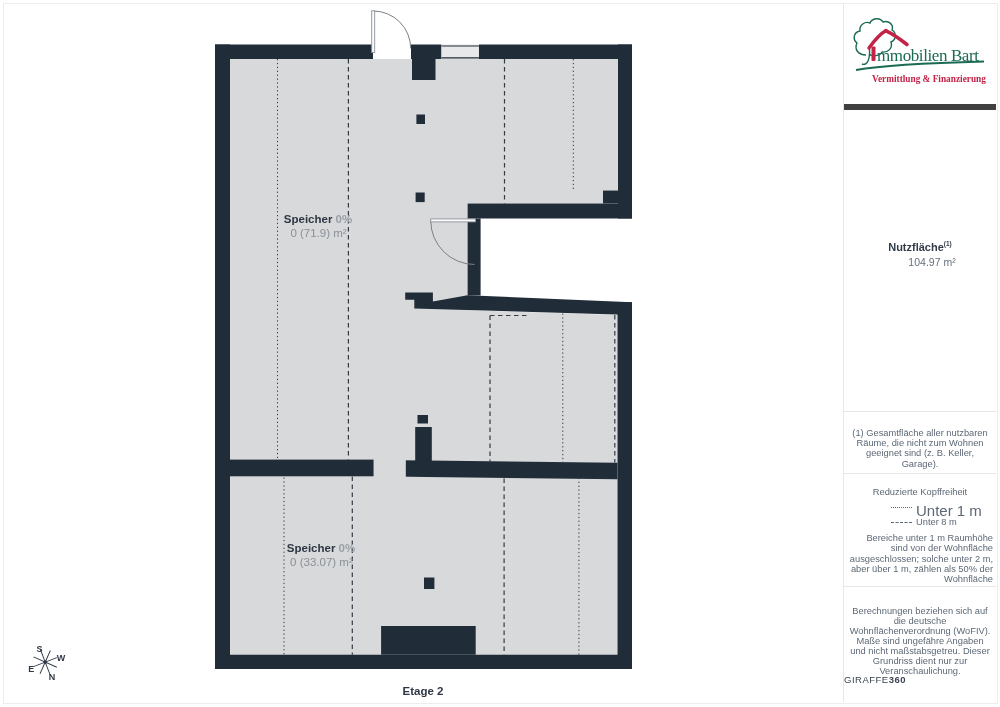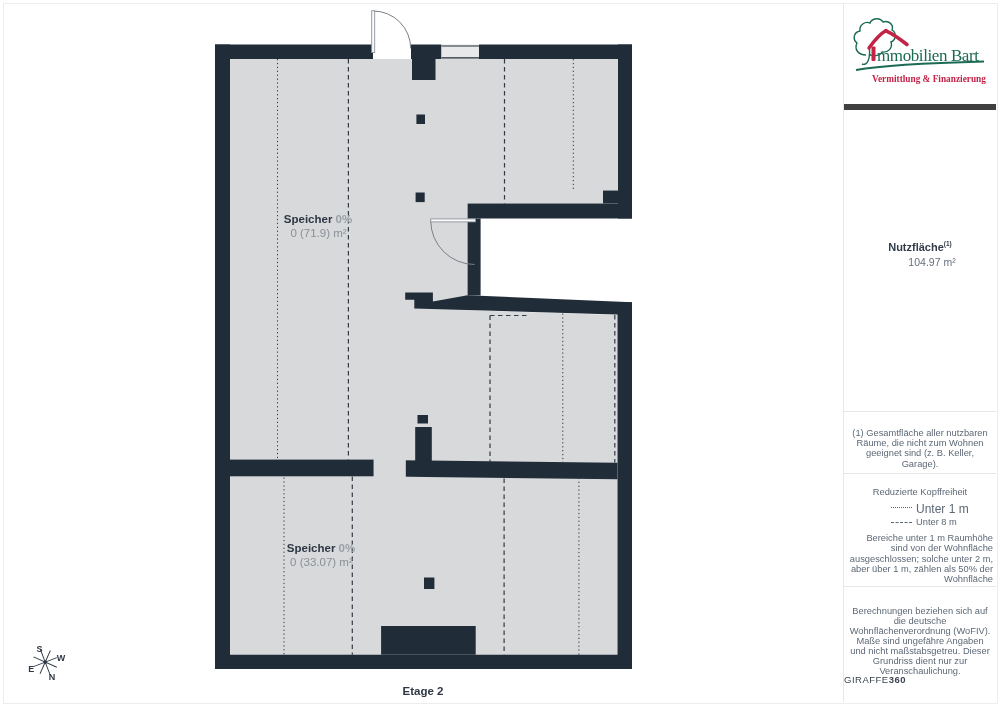--- a/index.html
+++ b/index.html
@@ -175,21 +175,21 @@
   </div>
 
   <div class="abs" style="left:0;top:408px;width:152px;height:62px;border-bottom:1px solid #e7e7e7;">
     <div class="abs" style="left:6px;top:17px;width:140px;text-align:center;font-size:9.3px;line-height:10.2px;color:#5d6875;">(1) Gesamtfläche aller nutzbaren Räume, die nicht zum Wohnen geeignet sind (z. B. Keller, Garage).</div>
   </div>
 
   <div class="abs" style="left:0;top:470px;width:152px;height:113px;border-bottom:1px solid #e7e7e7;">
     <div class="abs" style="left:0;top:14px;width:152px;text-align:center;font-size:9.3px;color:#5d6875;">Reduzierte Kopffreiheit</div>
 
     <div class="abs" style="left:47px;top:34px;width:21px;border-top:1.2px dotted #5d6875;"></div>
-    <div class="abs" style="left:72px;top:29px;font-size:12px;color:#5d6875;text-align:center;">Unter 1 m</div>
+    <div class="abs" style="left:72px;top:29px;font-size:15px;color:#5d6875;text-align:center;">Unter 1 m</div>
 
     <div class="abs" style="left:47px;top:49px;width:21px;border-top:1.4px dashed #5d6875;"></div>
     <div class="abs" style="left:72px;top:44px;font-size:9.3px;color:#5d6875;">Unter 8 m</div>
     <div class="abs" style="left:3px;top:60px;width:146px;text-align:right;font-size:9.3px;line-height:10.3px;color:#5d6875;">Bereiche unter 1 m Raumhöhe sind von der Wohnfläche ausgeschlossen; solche unter 2 m, aber über 1 m, zählen als 50% der Wohnfläche</div>
   </div>
 
   <div class="abs" style="left:0;top:583px;width:152px;height:116px;">
     <div class="abs" style="left:5px;top:20px;width:142px;text-align:center;font-size:9.3px;line-height:10px;color:#5d6875;">Berechnungen beziehen sich auf die deutsche Wohnflächenverordnung (WoFIV). Maße sind ungefähre Angaben und nicht maßstabsgetreu. Dieser Grundriss dient nur zur Veranschaulichung.</div>
 
     <div class="abs" style="left:0;top:88px;width:152px;font-size:9.5px;letter-spacing:0.5px;color:#3a434e;">GIRAFFE<b>360</b></div>

